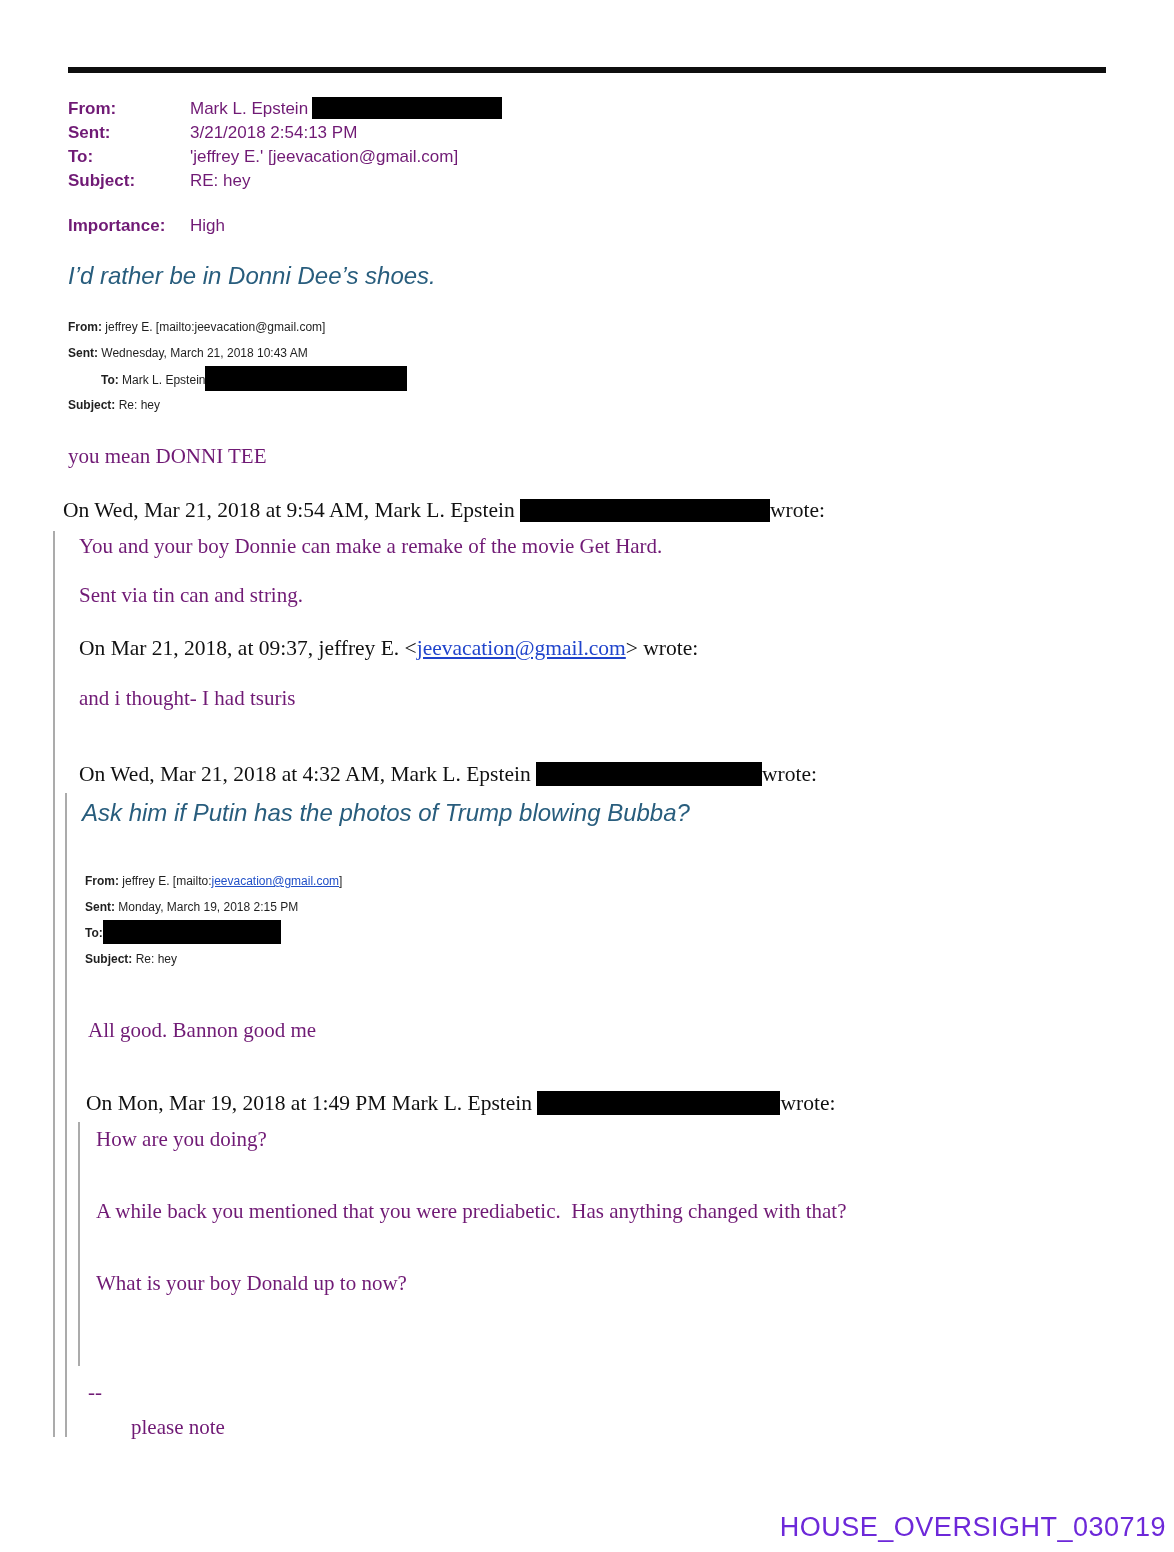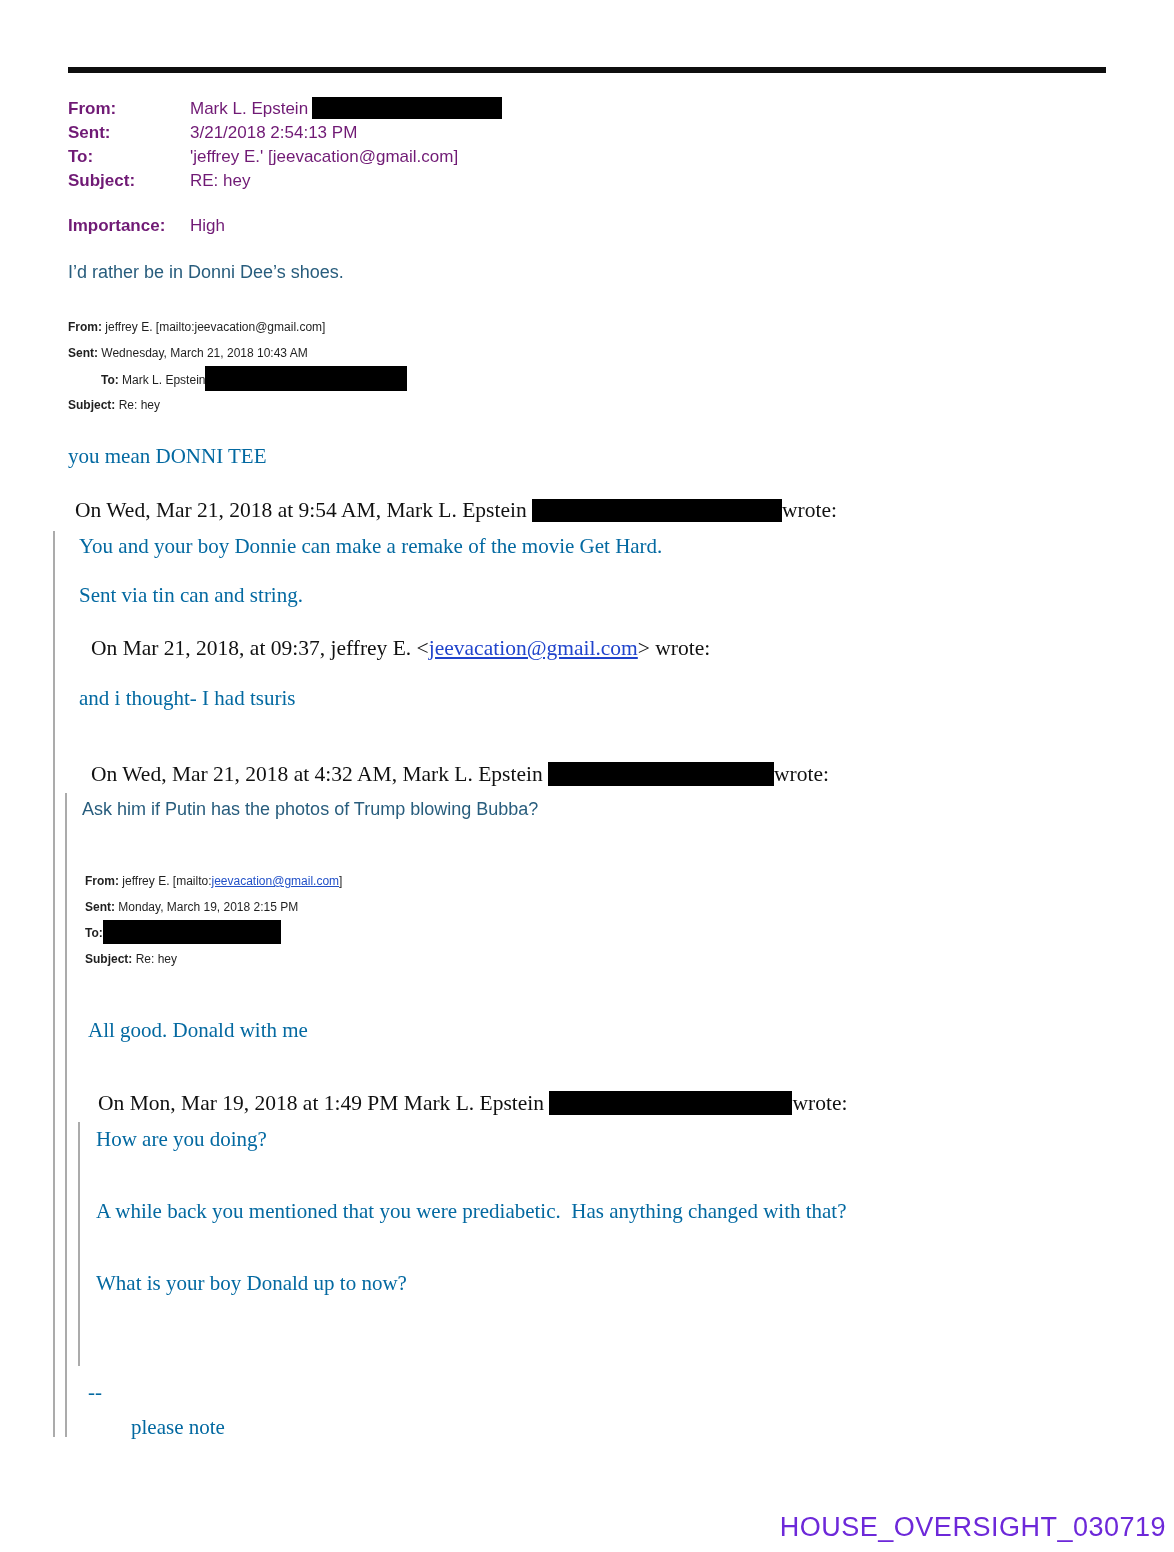--- a/index.html
+++ b/index.html
@@ -18,27 +18,27 @@
   .hvalue { }
 
   .redact { display:inline-block; background:#000; vertical-align:middle; }
   .redact.bar-hd   { width:190px; height:22px; margin-left:4px; vertical-align:-5px; }
   .redact.bar-to1  { width:202px; height:25px; vertical-align:-7px; }
   .redact.bar-a1   { width:250px; height:23px; vertical-align:-5px; }
   .redact.bar-a2   { width:226px; height:24px; vertical-align:-5px; }
   .redact.bar-to2  { width:178px; height:24px; vertical-align:-7px; }
   .redact.bar-a3   { width:243px; height:24px; vertical-align:-5px; }
 
-  .bluequote { font-size:18px; color:#285d7d; }
+  .bluequote { font-size:24px; color:#285d7d;font-style:italic; }
 
   .inlinehdr { font-size:12px; line-height:26px; color:#1f1f1f; }
   .inlinehdr b { font-weight:bold; }
 
-  .serif { font-family:"Liberation Serif", serif; font-size:21px; color:#0369a1; }
-  .attr  { font-family:"Liberation Serif", serif; font-size:21.5px; color:#111;margin-left:12px; }
+  .serif { font-family:"Liberation Serif", serif; font-size:21px; color:#701a75; }
+  .attr  { font-family:"Liberation Serif", serif; font-size:21.5px; color:#111; }
 
   a.maillink { color:#2150c8; text-decoration:underline; }
   a.seriflink { color:#2044cc; text-decoration:underline; }
 
   .qborder { width:2px; background:#ababab; }
   .prewrap { white-space:pre; }
 
   .footer-id { right:8px; top:1512px; font-size:27px; color:#6d28d9; letter-spacing:0.5px; }
 </style>
 </head>
@@ -106,21 +106,21 @@
 <div class="abs inlinehdr" style="left:85px; top:894px;">
   <b>Sent:</b><span> Monday, March 19, 2018 2:15 PM</span>
 </div>
 <div class="abs inlinehdr" style="left:85px; top:920px;">
   <b>To:</b><span class="redact bar-to2"></span>
 </div>
 <div class="abs inlinehdr" style="left:85px; top:946px;">
   <b>Subject:</b><span> Re: hey</span>
 </div>
 
-<div class="abs serif" style="left:88px; top:1018px;">All good. Donald with me</div>
+<div class="abs serif" style="left:88px; top:1018px;">All good. Bannon good me</div>
 
 <div class="abs attr" style="left:86px; top:1091px;">
   <span>On Mon, Mar 19, 2018 at 1:49 PM Mark L. Epstein </span><span class="redact bar-a3"></span><span>wrote:</span>
 </div>
 
 <div class="abs qborder" style="left:78px; top:1122px; height:244px;"></div>
 
 <div class="abs serif" style="left:96px; top:1127px;">How are you doing?</div>
 <div class="abs serif prewrap" style="left:96px; top:1199px;">A while back you mentioned that you were prediabetic.  Has anything changed with that?</div>
 <div class="abs serif" style="left:96px; top:1271px;">What is your boy Donald up to now?</div>

